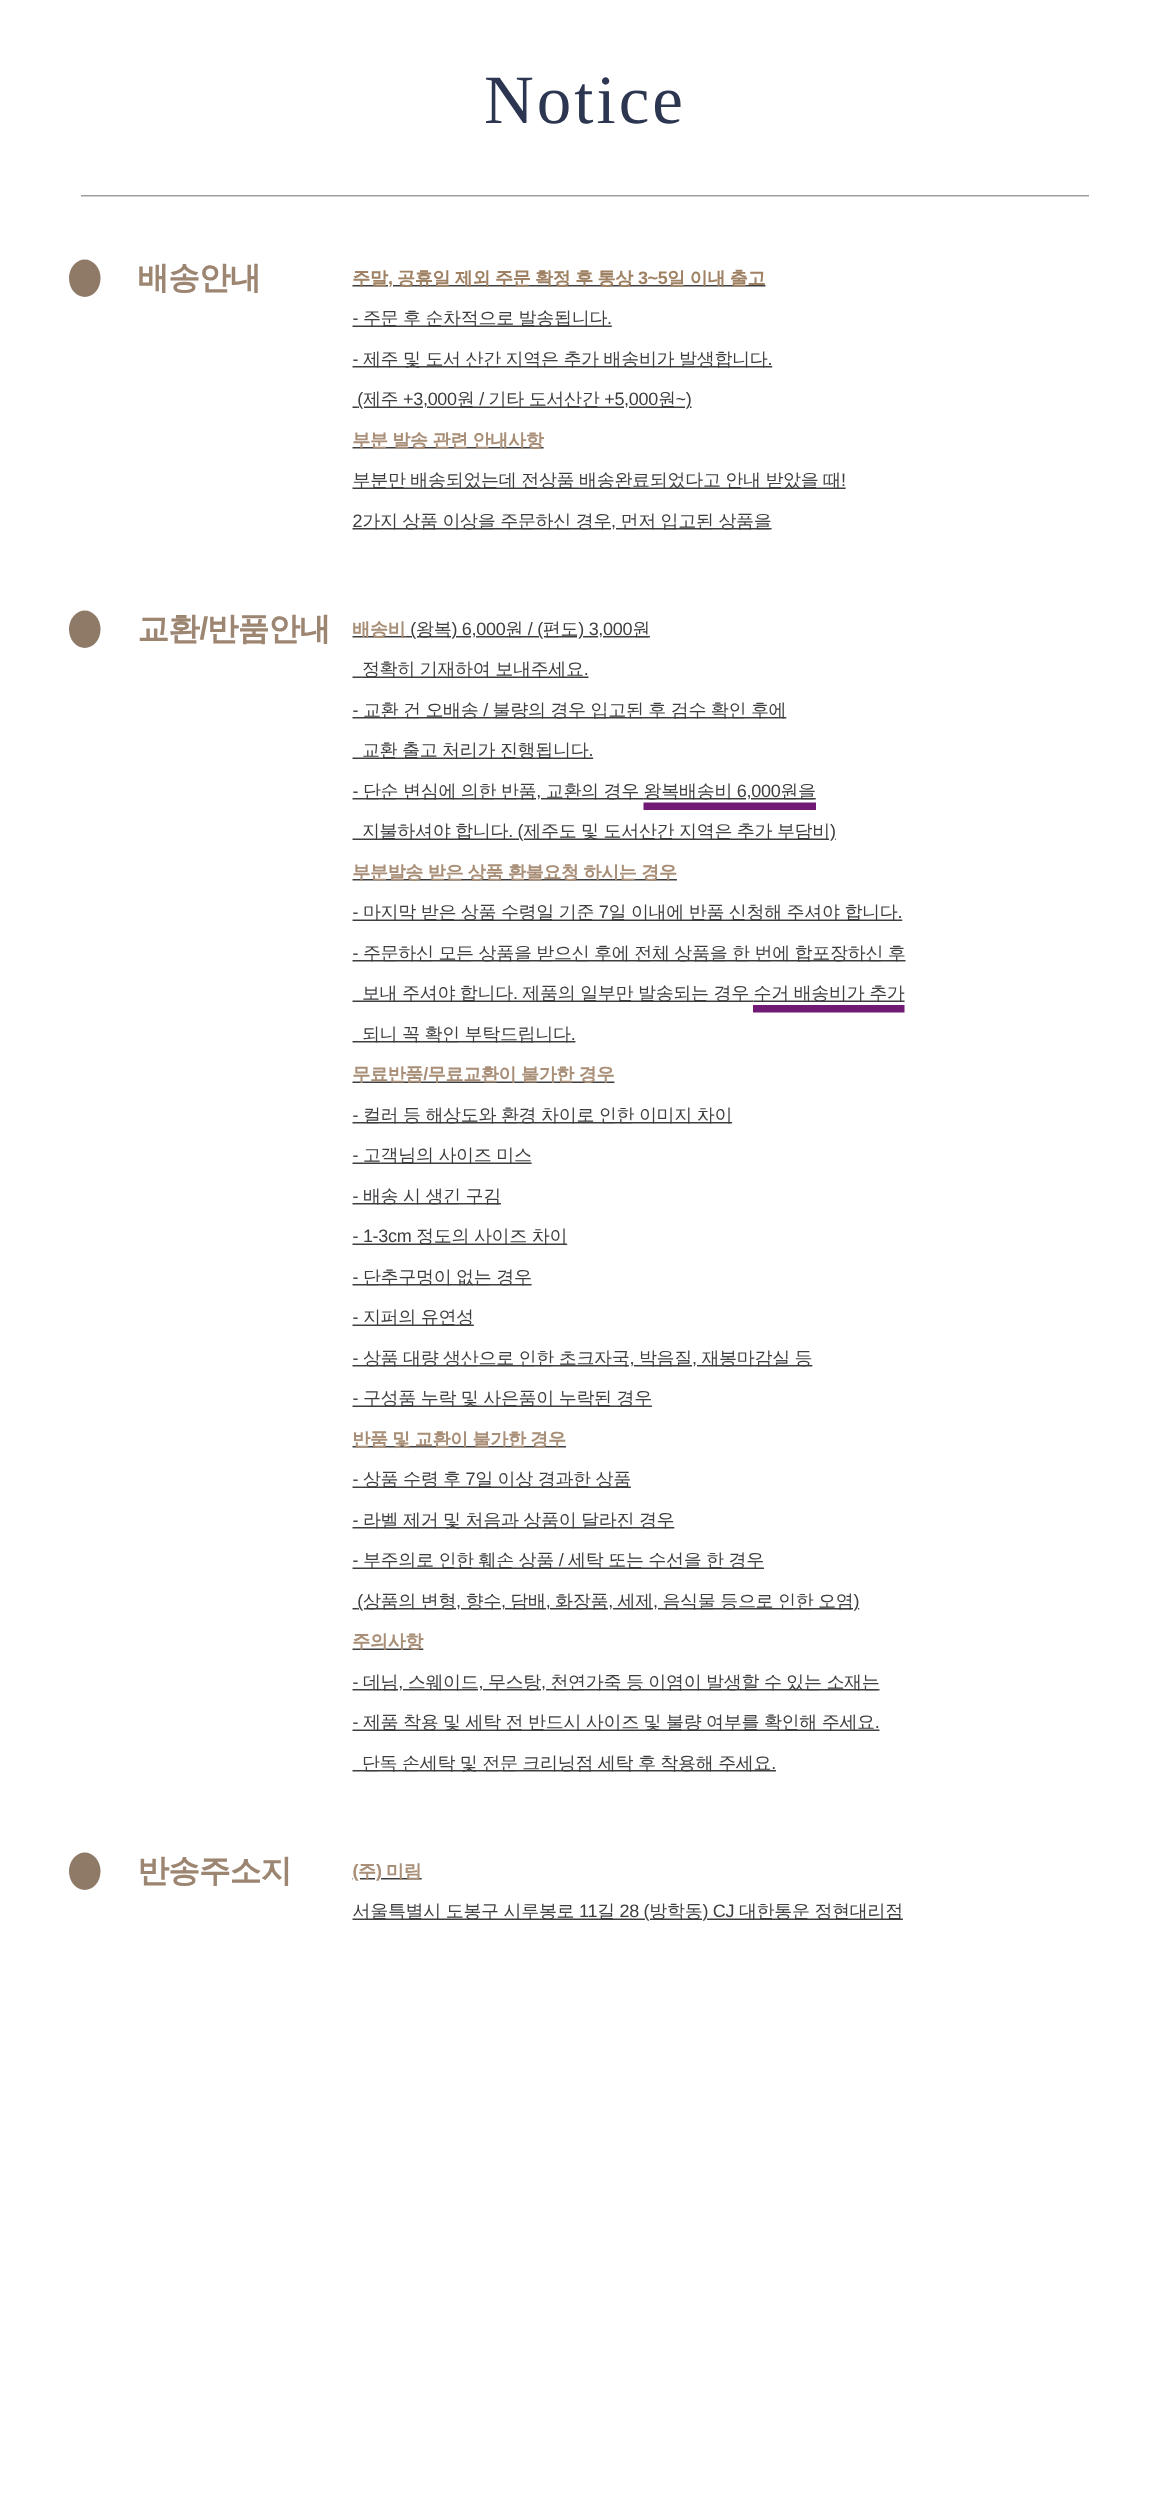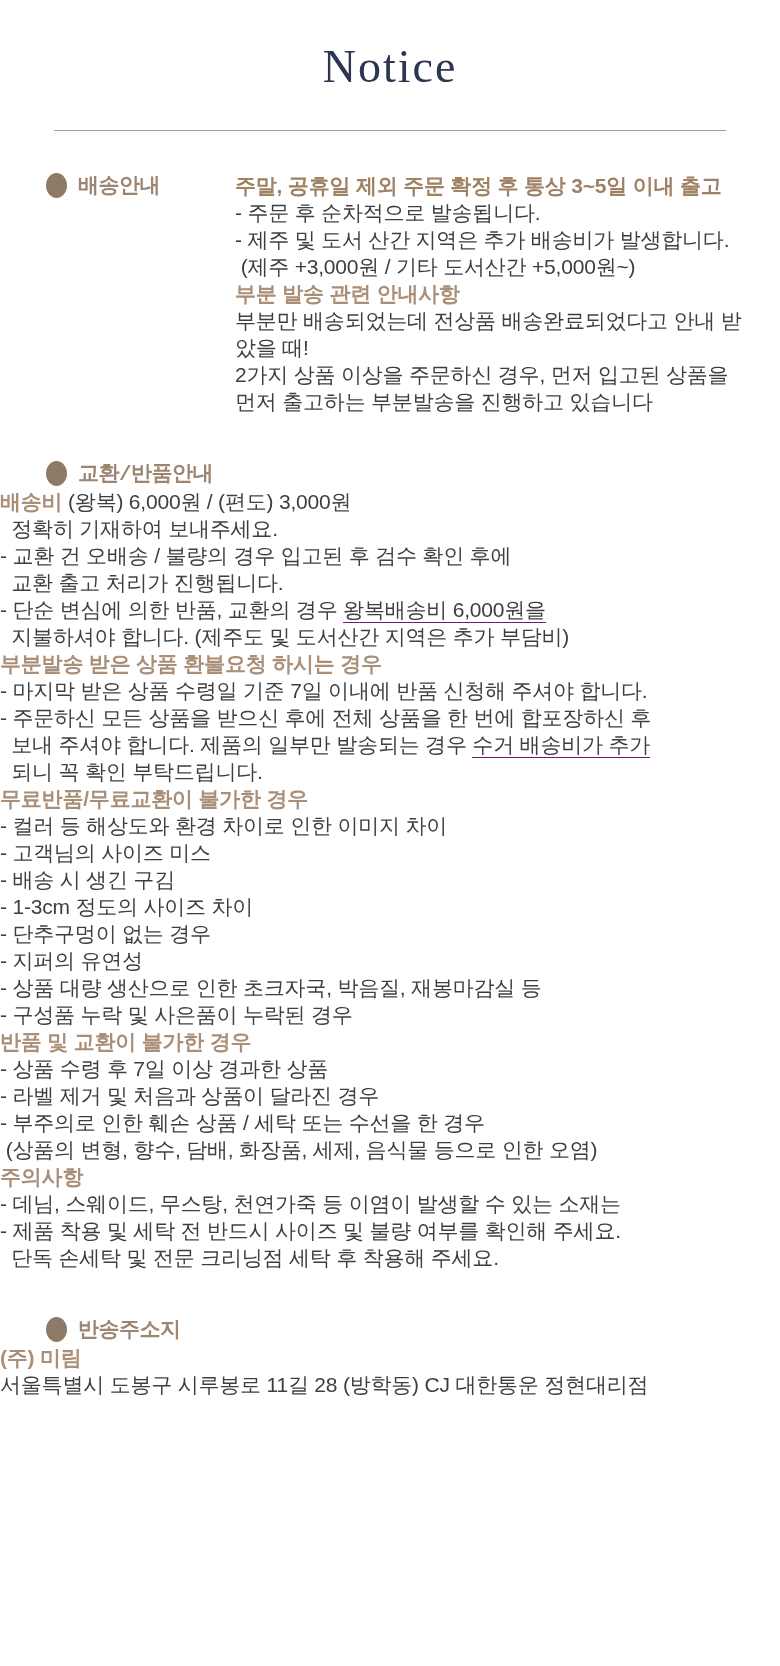--- a/index.html
+++ b/index.html
@@ -25,55 +25,56 @@
     letter-spacing: 2px;
   }
   .divider {
     margin: 40px auto 0;
     width: 672px;
     height: 0;
     border-top: 1px solid #9d9d9d;
   }
   .sections { margin-top: 40px; }
   .section { display: flex; align-items: flex-start; }
-  .section + .section { margin-top: 44px; flex-direction: column; }
+  .section + .section { margin-top: 44px; }
   .section.return-address { }
   .label-col {
     width: 235px;
     box-sizing: border-box;
     padding-left: 46px;
     flex-shrink: 0;
   }
-  .label-inner { display: flex; align-items: center; gap: 11px; font-family: Liberation Mono, monospace; }
+  .label-inner { display: flex; align-items: center; gap: 25px; }
   .bullet {
     width: 21px;
     height: 25px;
     border-radius: 50%;
     background: #8e7a67;
     flex-shrink: 0;
   }
   .label-text {
     font-size: 21px;
     font-weight: bold;
     color: #9c8571;
     letter-spacing: -0.5px;
     white-space: nowrap;
   }
   .content-col { flex: 1; padding-right: 36px; padding-top: 1px; }
   .block + .block { }
   .line {
-    font-size: 21px;
+    font-size: 12px;
     line-height: 27px;
     white-space: pre-wrap;
     letter-spacing: -0.2px;
+    text-decoration: underline;
   }
   .seg-b { color: #3e3e41; }
   .seg-h { color: #a98f78; font-weight: bold; }
   .seg-lead { color: #9f8164; font-weight: bold; }
-  .seg-u { color: #3e3e41; border-bottom: 1px solid #701a75; padding-bottom: 1px; }
+  .seg-u { color: #3e3e41; border-bottom: 5px solid #701a75; padding-bottom: 1px; }
 </style>
 </head>
 <body>
 
 <div class="page">
   <div class="title">Notice</div>
   <div class="divider"></div>
   <div class="sections">
       <div class="section shipping-info">
         <div class="label-col">
@@ -86,21 +87,20 @@
           <div class="block">
             <div class="line"><span class="seg-lead">주말, 공휴일 제외 주문 확정 후 통상 3~5일 이내 출고</span></div>
             <div class="line"><span class="seg-b">- 주문 후 순차적으로 발송됩니다.</span></div>
             <div class="line"><span class="seg-b">- 제주 및 도서 산간 지역은 추가 배송비가 발생합니다.</span></div>
             <div class="line"><span class="seg-b"> (제주 +3,000원 / 기타 도서산간 +5,000원~)</span></div>
           </div>
           <div class="block">
             <div class="line"><span class="seg-h">부분 발송 관련 안내사항</span></div>
             <div class="line"><span class="seg-b">부분만 배송되었는데 전상품 배송완료되었다고 안내 받았을 때!</span></div>
             <div class="line"><span class="seg-b">2가지 상품 이상을 주문하신 경우, 먼저 입고된 상품을</span></div>
-            <div class="line"><span class="seg-b">먼저 출고하는 부분발송을 진행하고 있습니다</span></div>
           </div>
         </div>
       </div>
       <div class="section exchange-return-info">
         <div class="label-col">
           <div class="label-inner">
             <span class="bullet"></span>
             <span class="label-text">교환/반품안내</span>
           </div>
         </div>

